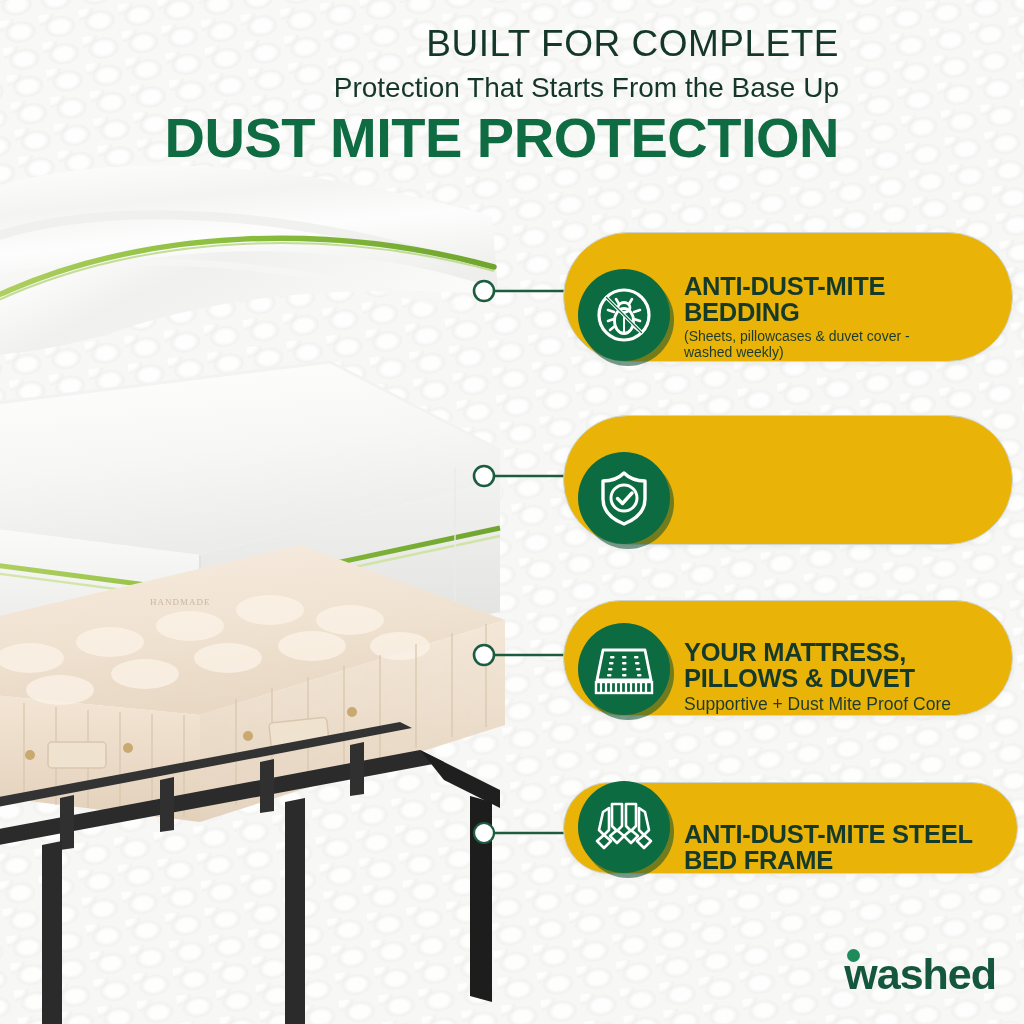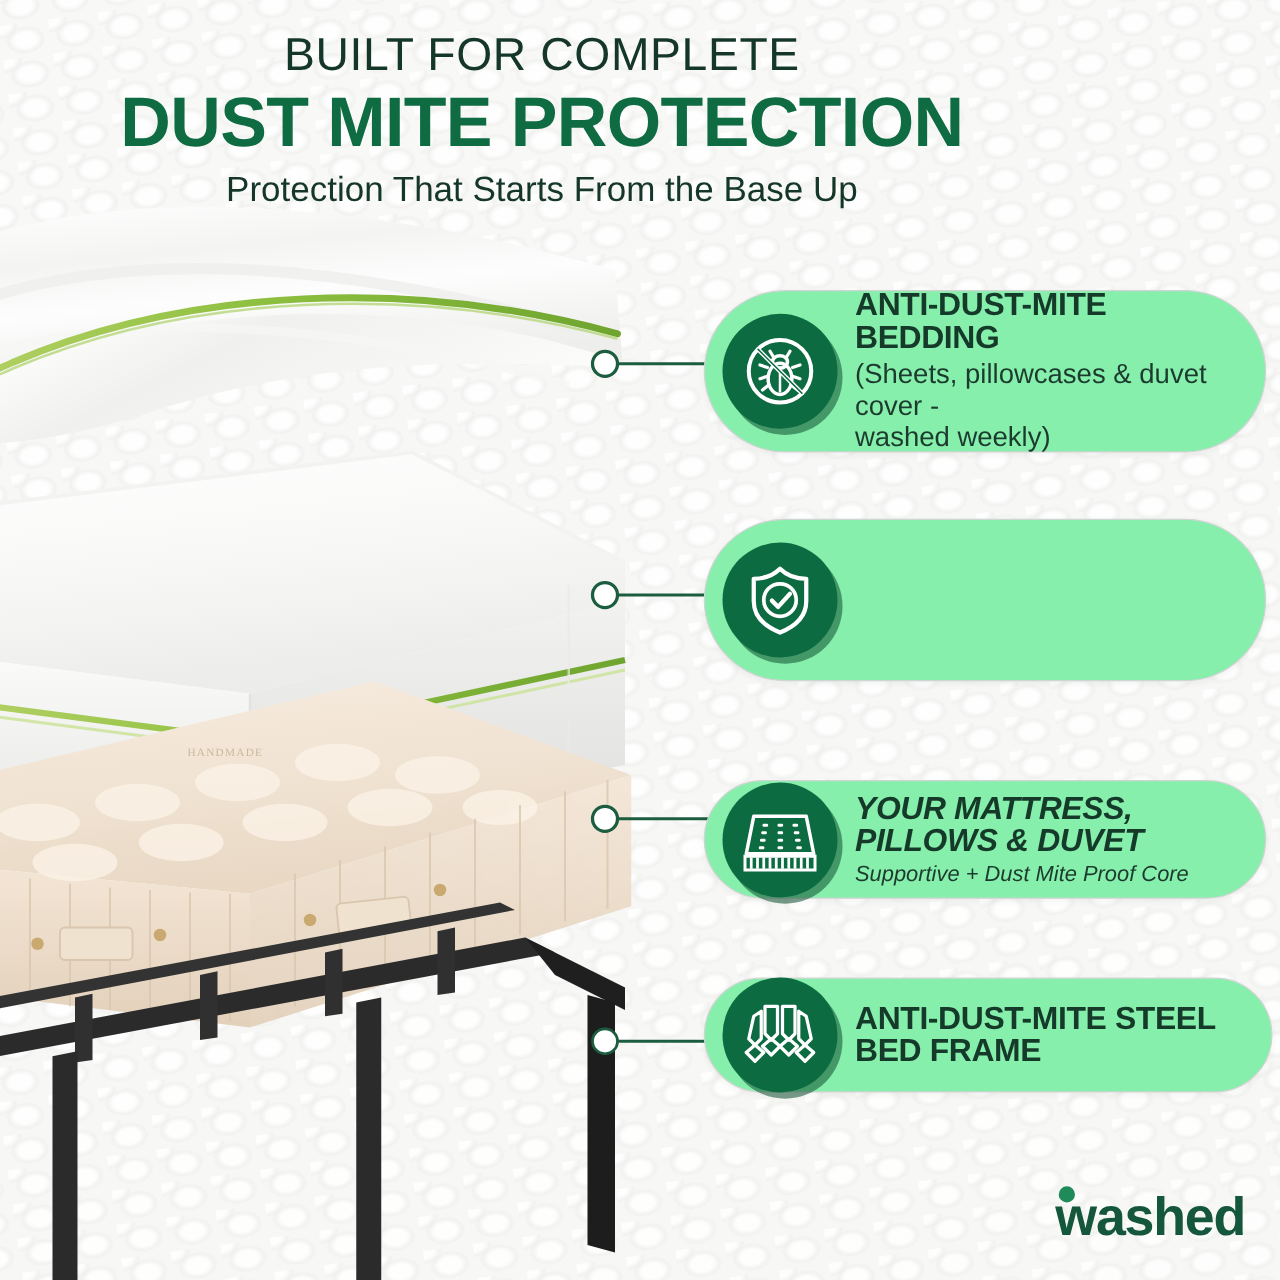--- a/index.html
+++ b/index.html
@@ -23,21 +23,21 @@
     transform-origin:50% 50%;
     opacity:.9;
   }
   #bg-wash{
     position:absolute; inset:0;
     background:linear-gradient(160deg,#fbfbfa 0%,#f6f6f5 45%,#f2f2f1 100%);
     opacity:.55;
   }
 
   
-  #header{ position:absolute; top:0; left:16px; width:835px; text-align:center; z-index:8; }
+  #header{ position:absolute; top:0; left:4px; width:835px; text-align:right; z-index:8; }
   #kicker{
     font-size:37px; letter-spacing:.5px; color:#15372a; font-weight:400;
     margin-top:24px; line-height:1.08;
   }
   #headline{
     font-size:56px; font-weight:bold; letter-spacing:-.5px;
     color:#0E6B42; line-height:1.08; margin-top:4px;
   }
   #subhead{
     font-size:28px; color:#15372a; font-weight:400; margin-top:8px; line-height:1.15;
@@ -45,52 +45,52 @@
 
   
   #bed-illustration{ position:absolute; left:0; top:150px; width:560px; height:874px; z-index:4; }
 
   
   #connectors{ position:absolute; inset:0; z-index:6; pointer-events:none; }
 
   
   .card{
     position:absolute;
-    display:flex; align-items:center;
-    background:#86efac;
+    display:flex; align-items:flex-end;
+    background:#eab308;
     border:1px solid #cfd5d2;
     border-radius:80px;
     box-shadow:0 2px 6px rgba(0,0,0,.05);
     z-index:7;
     padding-left:14px;
   }
   #card-1{ left:563px; top:232px; width:450px; height:130px; }
   #card-2{ left:563px; top:415px; width:450px; height:130px; }
-  #card-3{ left:563px; top:624px; width:450px; height:95px;font-style:italic; }
+  #card-3{ left:563px; top:600px; width:450px; height:116px; }
   #card-4{ left:563px; top:782px; width:455px; height:92px; }
 
   .icon-badge{
     position:relative;
     width:92px; height:92px; flex:0 0 92px;
     border-radius:50%;
     background:#0D6B41;
     box-shadow:4px 5px 0 rgba(14,78,48,.55);
     display:flex; align-items:center; justify-content:center;
     margin-right:14px;
   }
   .icon-badge svg{ display:block; }
 
   .card-text{ flex:1 1 auto; padding-right:26px; }
   .card-title{
     font-size:25.5px; font-weight:bold; color:#163a2a;
     line-height:1.02; letter-spacing:-.3px;
     white-space:pre-line;
   }
   .card-sub{
-    font-size:22px; color:#1c3b2e; line-height:1.18; margin-top:3px;
+    font-size:14px; color:#1c3b2e; line-height:1.18; margin-top:3px;
     white-space:pre-line;
   }
   #card-3 .card-sub{ font-size:17.5px; }
   #card-4 .card-sub{ font-size:17px; }
 
   
   #logo{
     position:absolute; right:28px; bottom:28px; z-index:9;
     display:flex; align-items:flex-end;
   }
@@ -104,22 +104,22 @@
   }
 </style>
 </head>
 <body>
 
 <div id="bg-wash"></div>
 <div id="bg-texture"></div>
 
 <div id="header">
   <div id="kicker">BUILT FOR COMPLETE</div>
+  <div id="subhead">Protection That Starts From the Base Up</div>
   <div id="headline">DUST MITE PROTECTION</div>
-  <div id="subhead">Protection That Starts From the Base Up</div>
 </div>
 
 <svg id="bed-illustration" viewBox="0 0 560 874">
   <defs>
     <linearGradient id="sheetTop" x1="0" y1="0" x2="0.4" y2="1">
       <stop offset="0%" stop-color="#ffffff"></stop>
       <stop offset="35%" stop-color="#f4f4f3"></stop>
       <stop offset="60%" stop-color="#fdfdfd"></stop>
       <stop offset="100%" stop-color="#eeeeec"></stop>
     </linearGradient>

